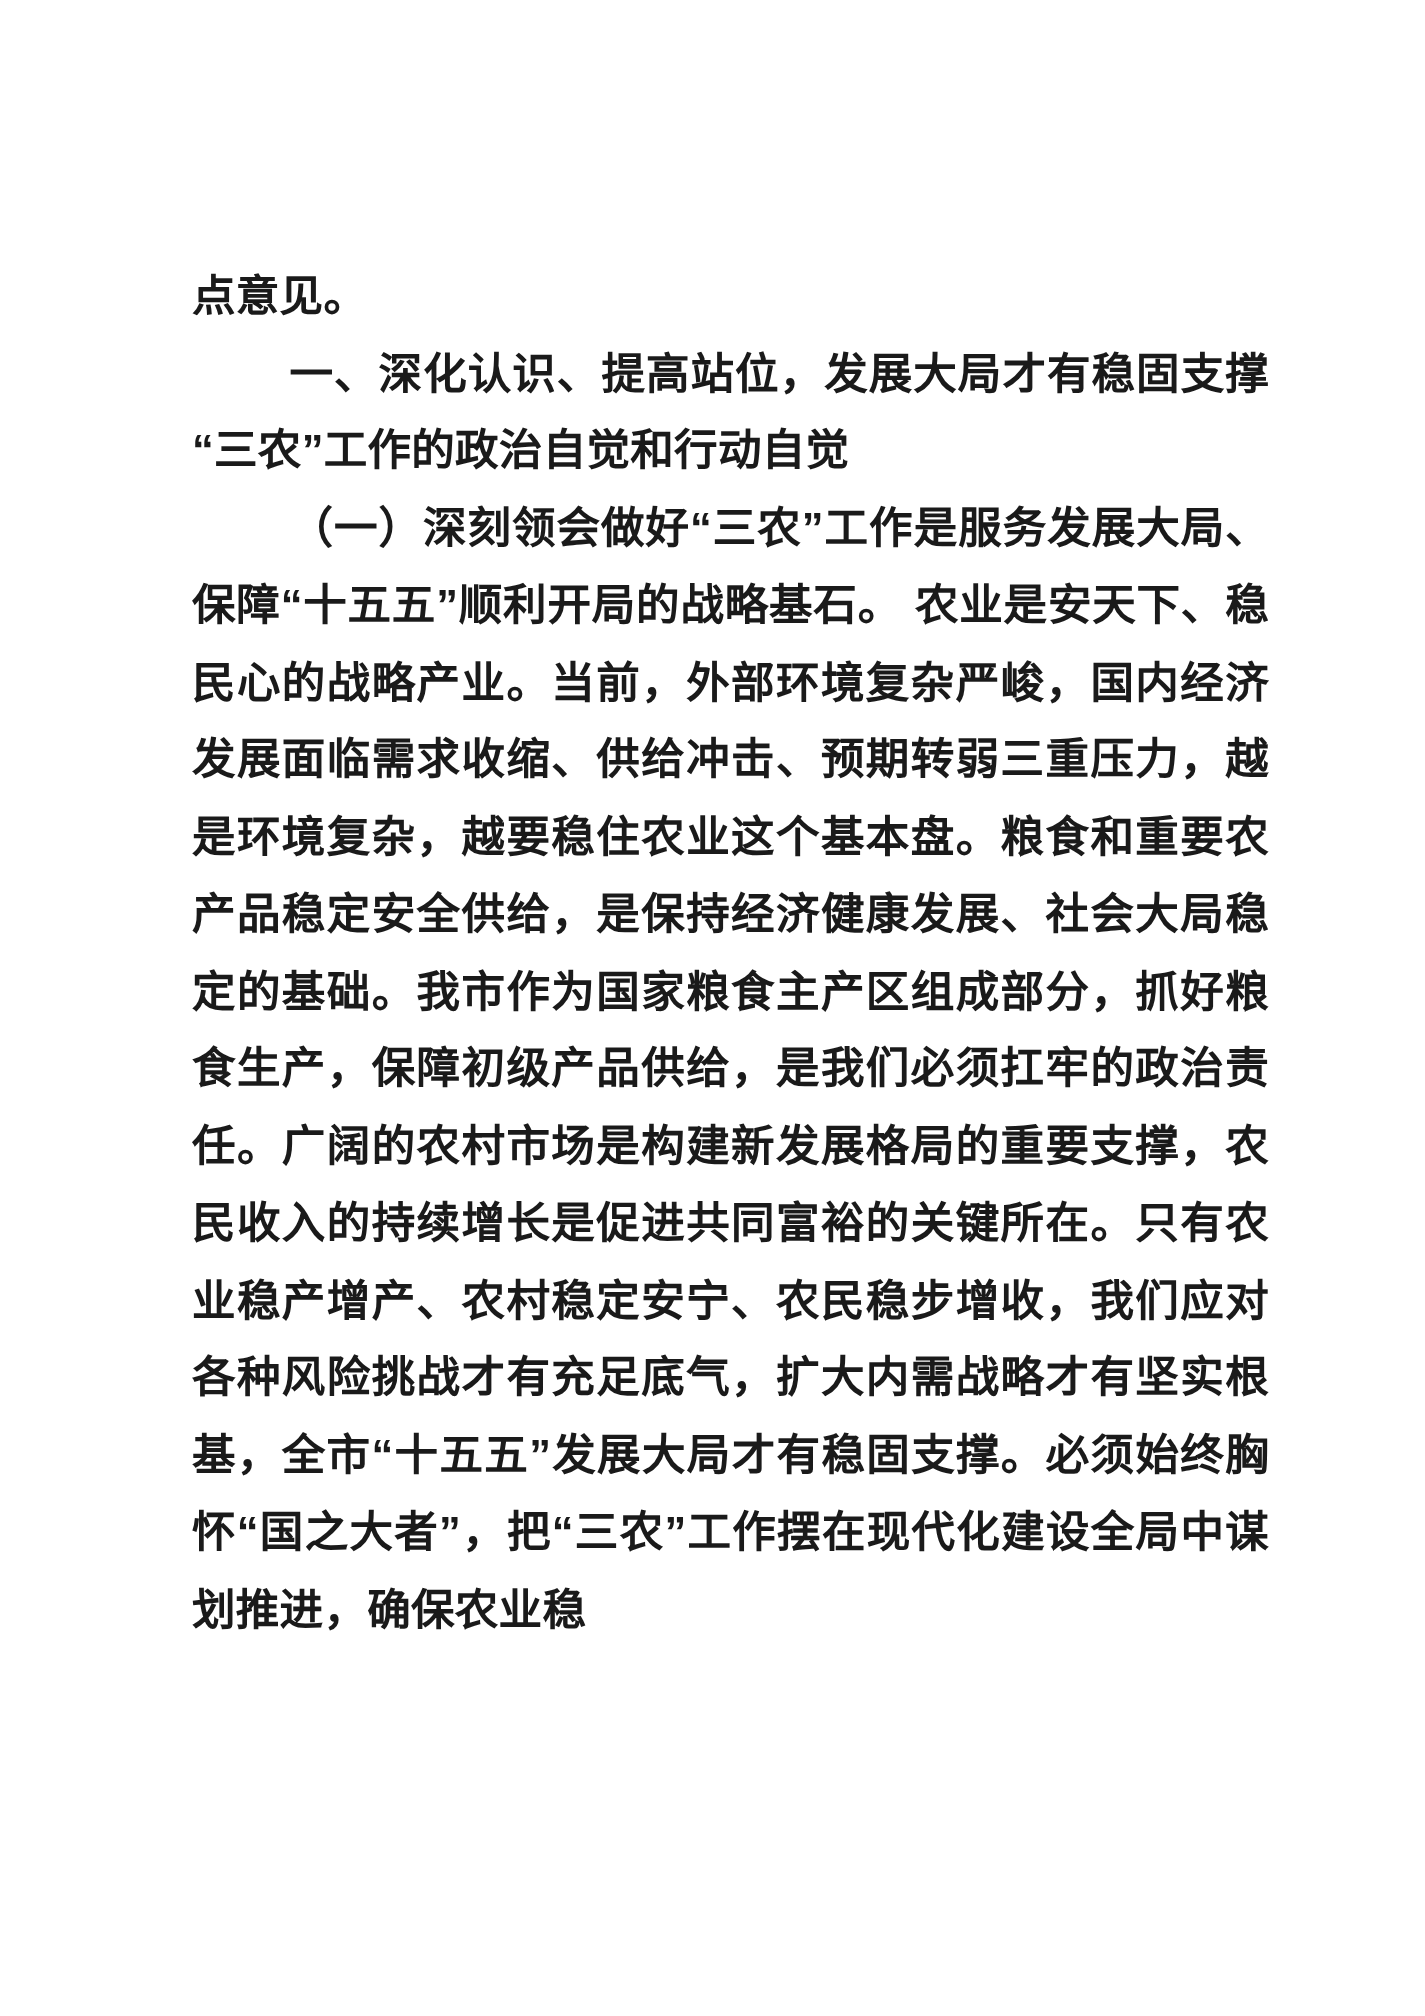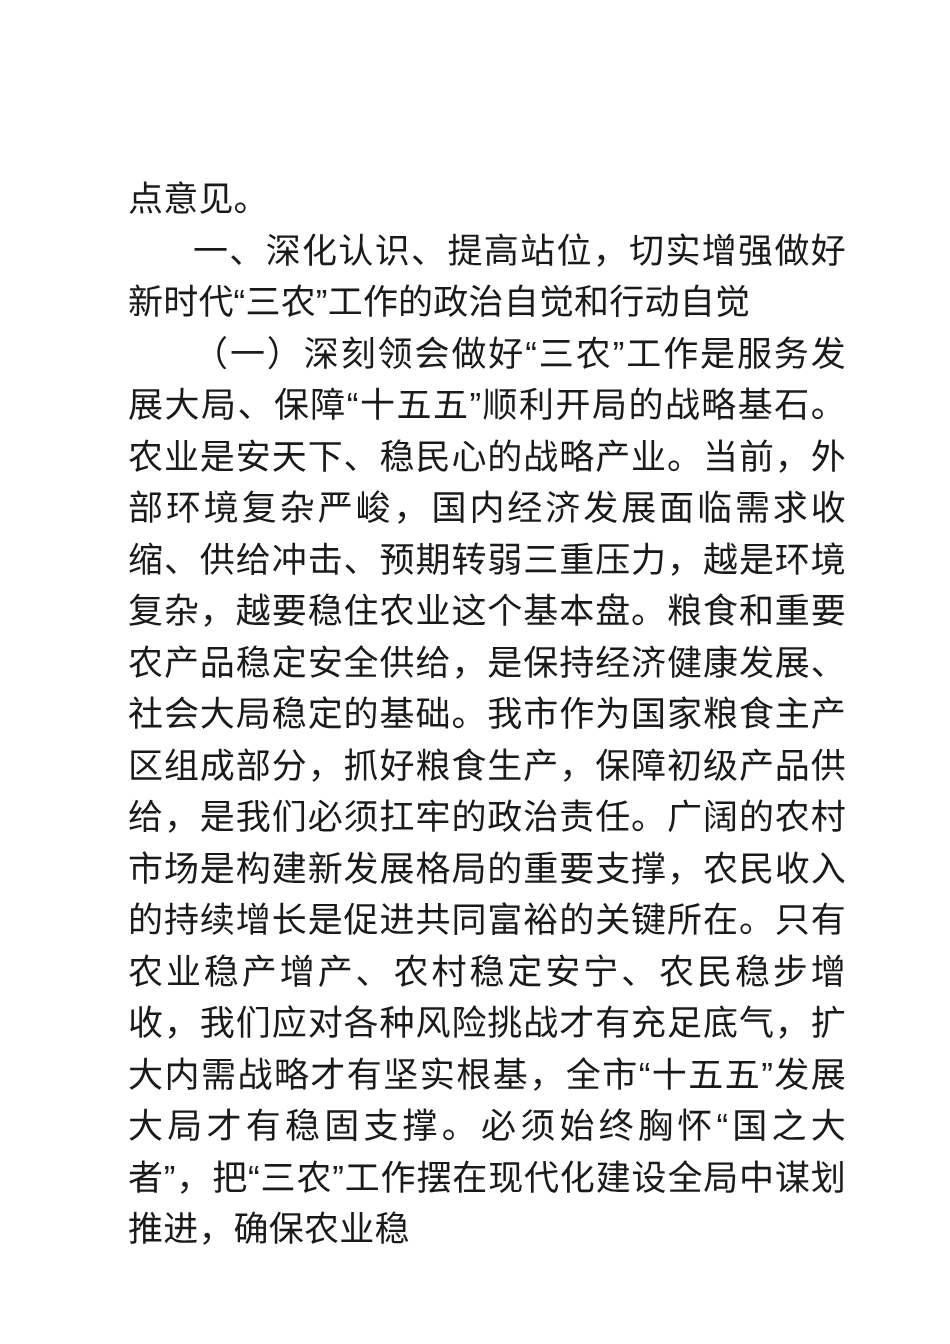--- a/index.html
+++ b/index.html
@@ -32,46 +32,46 @@
   .doc-body {
     position: absolute;
     left: 128px;
     top: 173px;
     width: 718px;
   }
 
   .para {
     margin: 0;
     padding: 0;
-    font-size: 35px;
+    font-size: 29px;
     line-height: 51.5px;
     letter-spacing: 0.2px;
     text-align: justify;
     text-justify: inter-ideograph;
     text-align-last: left;
     color: #1a1a1a;
-    font-weight: 400;
+    font-weight: 700;
     word-break: break-all;
   }
 
   .para.indent {
     text-indent: 65px;
   }
 
   .para.no-indent {
     text-indent: 0;
   }
 </style>
 </head>
 <body>
 
 <div class="page">
   <div class="doc-body">
 
     <p class="para no-indent">点意见。</p>
 
-    <p class="para indent">一、深化认识、提高站位，切实增强做好新时代“三农”工作的政治自觉和行动自觉</p>
+    <p class="para indent">一、深化认识、提高站位，发展大局才有稳固支撑“三农”工作的政治自觉和行动自觉</p>
 
 
     <p class="para indent">（一）深刻领会做好“三农”工作是服务发展大局、保障“十五五”顺利开局的战略基石。 农业是安天下、稳民心的战略产业。当前，外部环境复杂严峻，国内经济发展面临需求收缩、供给冲击、预期转弱三重压力，越是环境复杂，越要稳住农业这个基本盘。粮食和重要农产品稳定安全供给，是保持经济健康发展、社会大局稳定的基础。我市作为国家粮食主产区组成部分，抓好粮食生产，保障初级产品供给，是我们必须扛牢的政治责任。广阔的农村市场是构建新发展格局的重要支撑，农民收入的持续增长是促进共同富裕的关键所在。只有农业稳产增产、农村稳定安宁、农民稳步增收，我们应对各种风险挑战才有充足底气，扩大内需战略才有坚实根基，全市“十五五”发展大局才有稳固支撑。必须始终胸怀“国之大者”，把“三农”工作摆在现代化建设全局中谋划推进，确保农业稳</p>
 
   </div>
 </div>
 
 </body></html>

